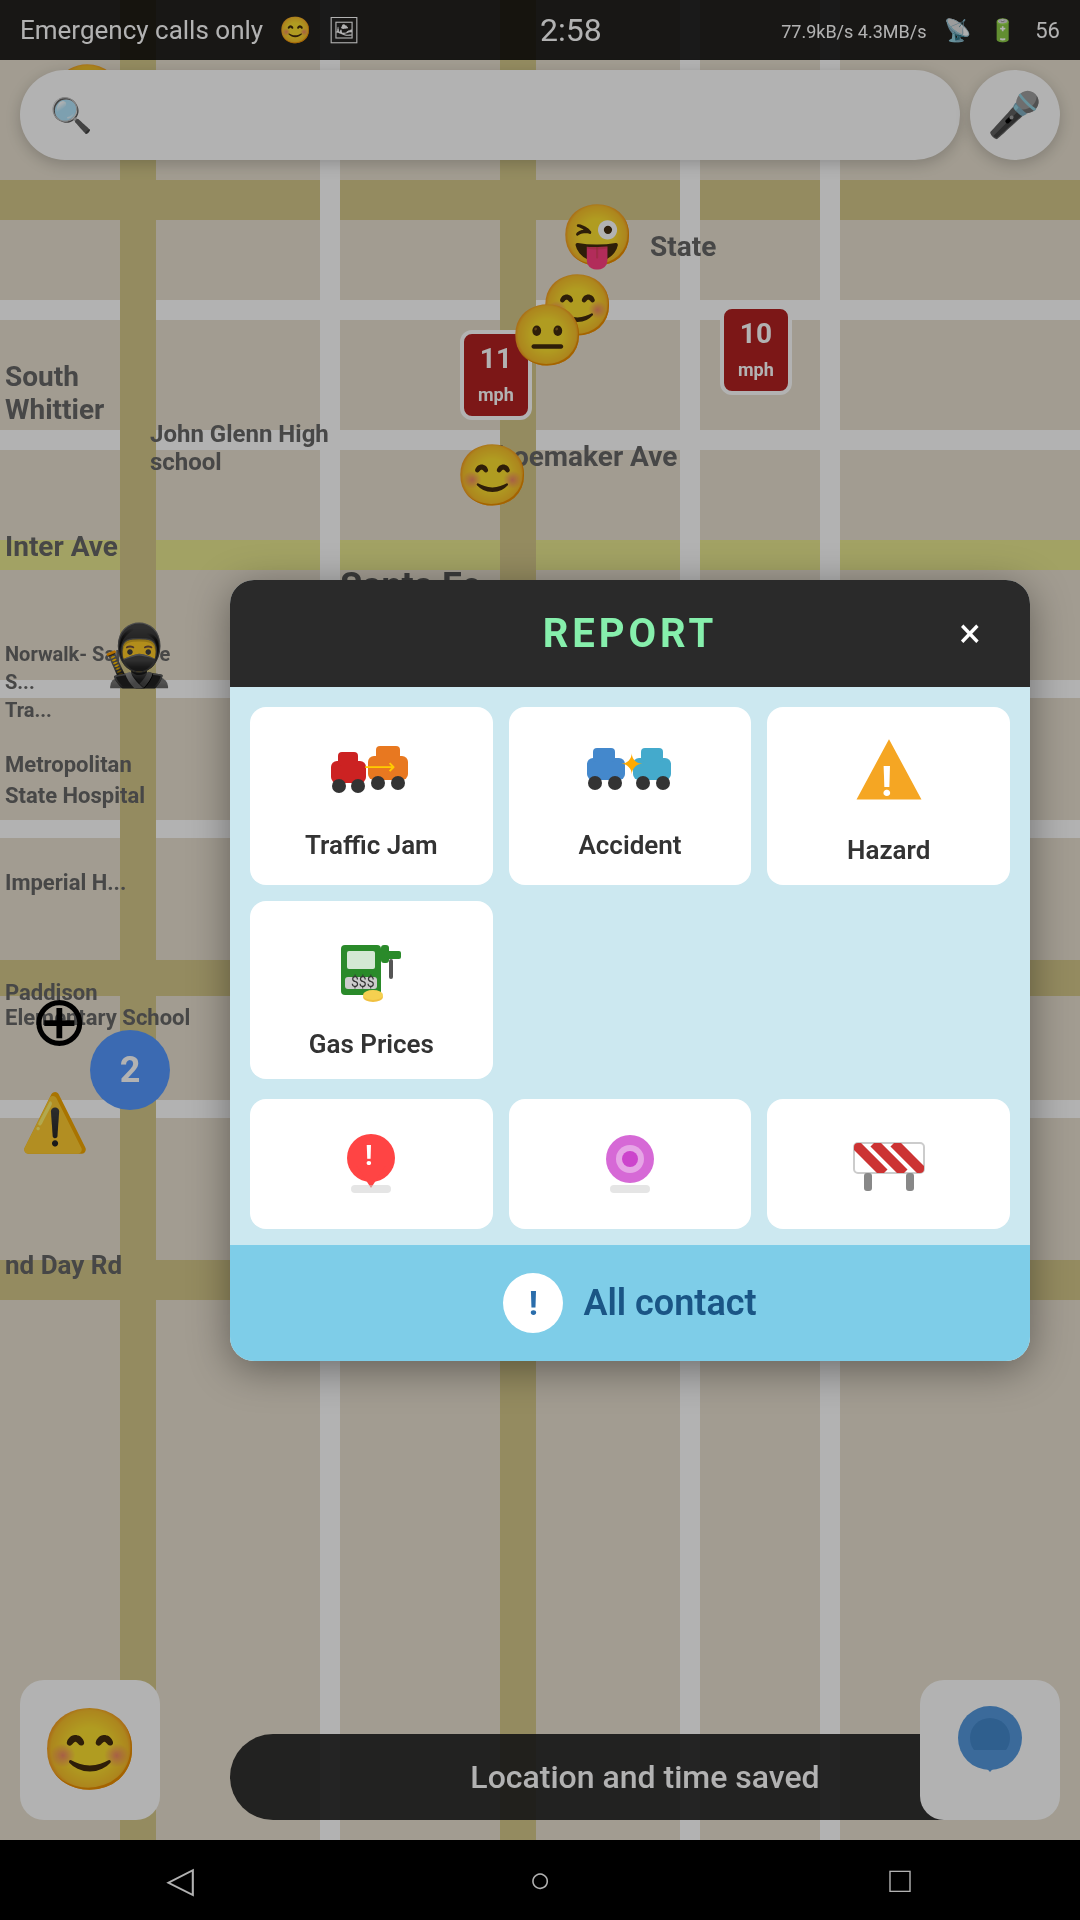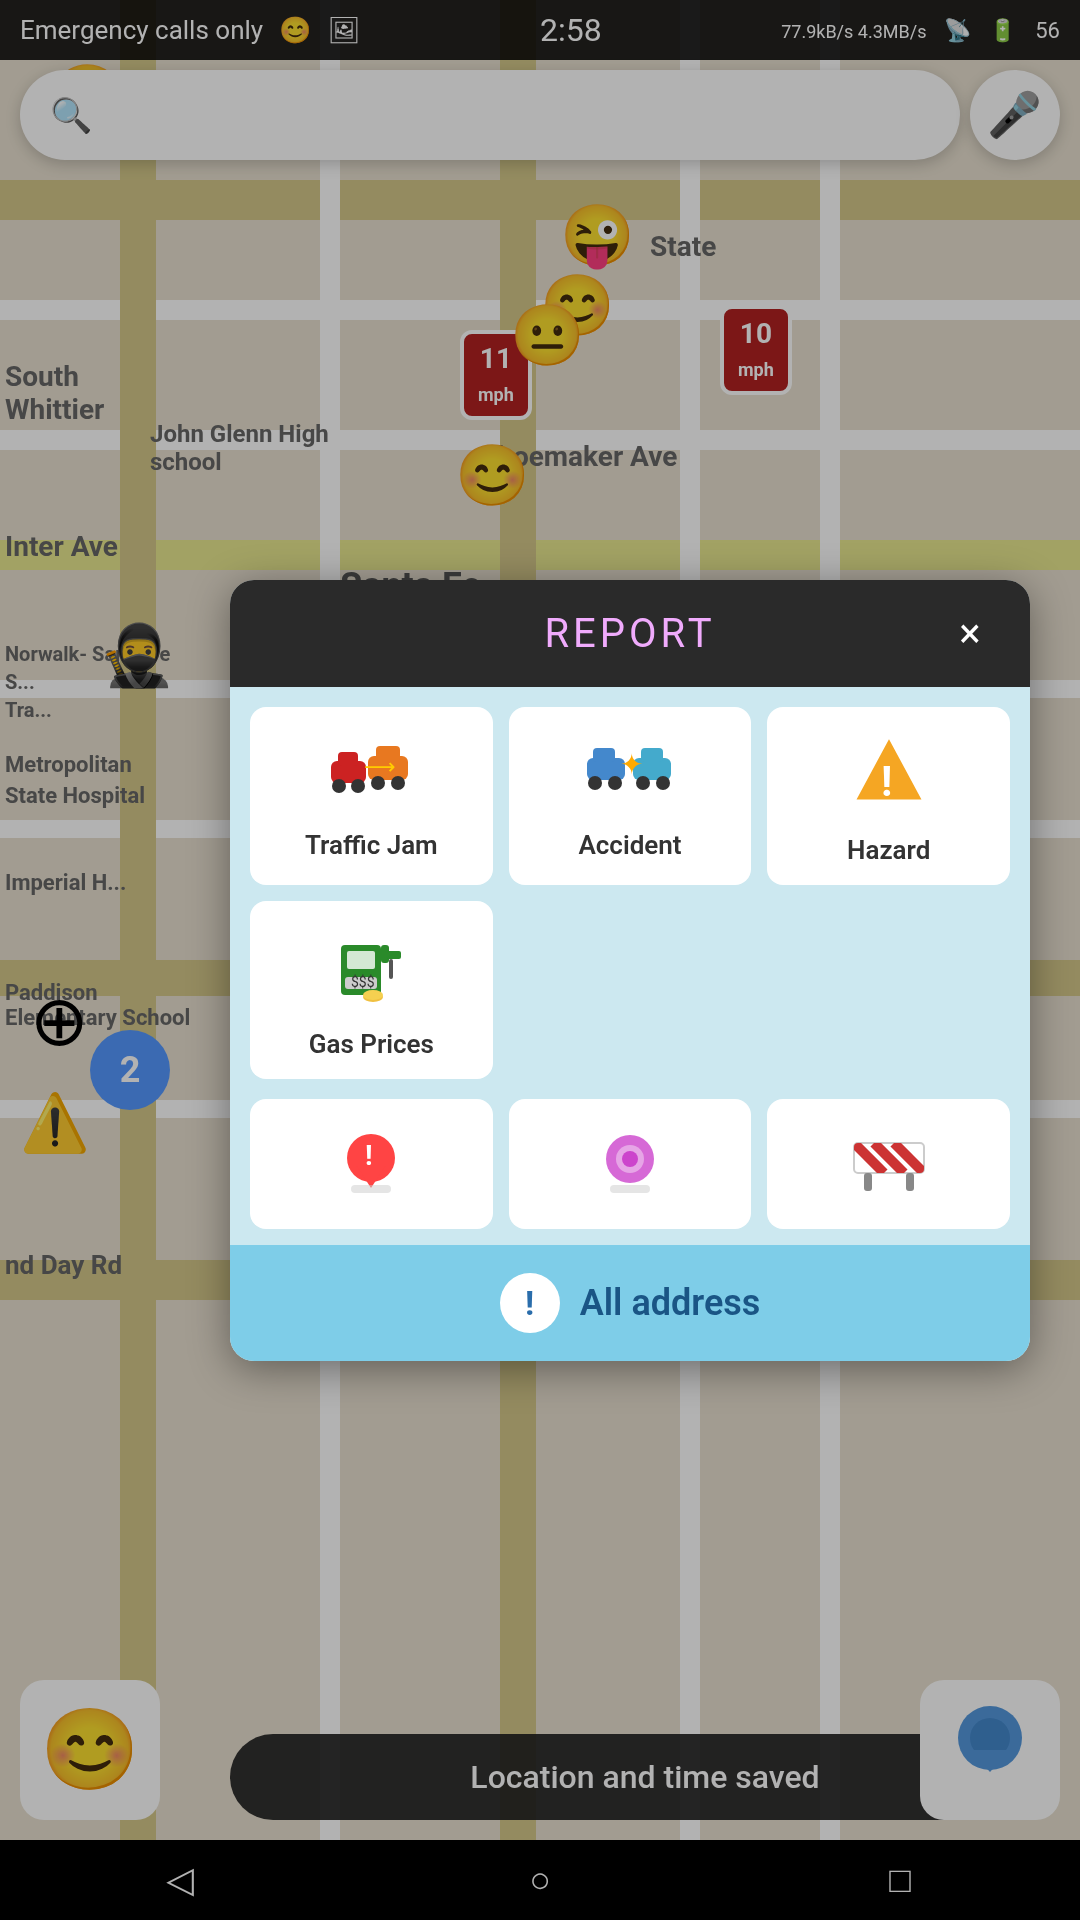--- a/index.html
+++ b/index.html
@@ -157,23 +157,23 @@
     #report-header {
       background: #2a2a2a;
       display: flex;
       align-items: center;
       justify-content: center;
       padding: 30px 40px;
       position: relative;
     }
 
     #report-title {
-      color: #f0abfc;
+      color: #86efac;
       font-size: 40px;
-      font-weight: normal;
+      font-weight: bold;
       letter-spacing: 4px;
     }
 
     #close-button {
       position: absolute;
       right: 30px;
       top: 50%;
       transform: translateY(-50%);
       color: white;
       font-size: 40px;
@@ -555,21 +555,21 @@
           <rect x="57" y="50" width="8" height="18" rx="3" fill="#888"></rect>
         </svg>
       </div>
     </div>
   </div>
 
   <div id="all-reports-btn">
     <div id="all-reports-icon">
       <span style="color:#2a6dab; font-size:34px; font-weight:bold;">!</span>
     </div>
-    <span id="all-reports-label">All address</span>
+    <span id="all-reports-label">All contact</span>
   </div>
 </div>
 
 <div id="waze-fab">
   <span style="font-size:80px;">😊</span>
 </div>
 
 <div id="location-saved-toast">
   <span id="location-saved-text">Location and time saved</span>
 </div>

